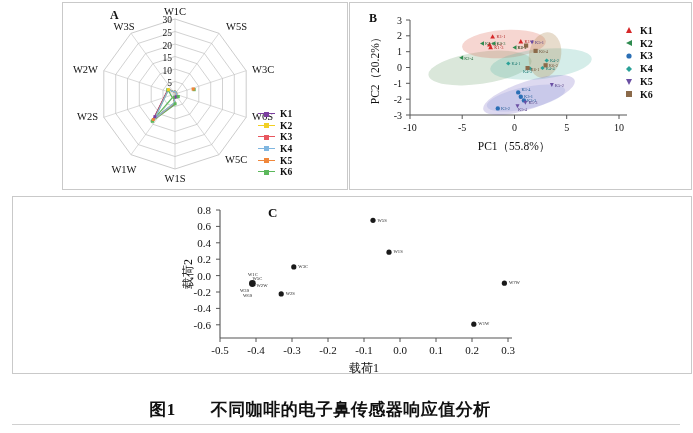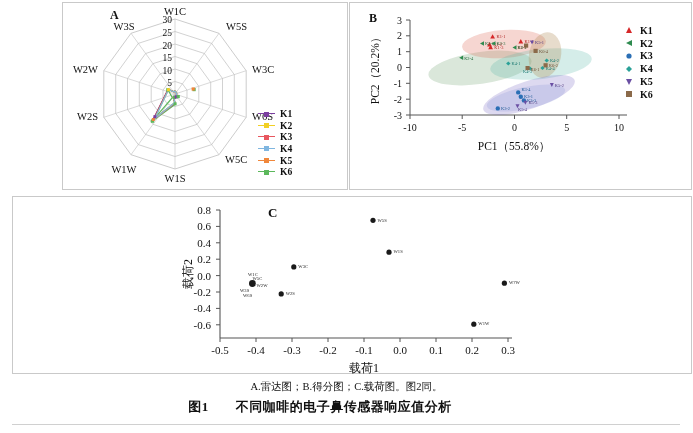--- a/index.html
+++ b/index.html
@@ -37,21 +37,21 @@
   .pt-label{font-family:"Liberation Serif",serif;font-size:4.4px;}
 
   
   .scatterC{position:absolute;left:12px;top:196px;}
   .axis-numC{font-family:"Liberation Serif",serif;font-size:11px;fill:#111;}
   .axis-titleC{font-family:"Liberation Serif",serif;font-size:12px;fill:#111;}
   .pt-labelC{font-family:"Liberation Serif",serif;font-size:4.6px;fill:#222;}
 
   
   .caption1{position:absolute;left:0;top:380px;width:693px;text-align:center;font-family:"Liberation Serif",serif;font-size:10.5px;color:#111;}
-  .caption2{position:absolute;left:0;top:398px;width:640px;text-align:center;font-family:"Liberation Serif",serif;font-size:13px;font-weight:bold;color:#111;letter-spacing:0.5px;}
+  .caption2{position:absolute;left:0;top:398px;width:640px;text-align:center;font-family:"Liberation Serif",serif;font-size:17px;font-weight:bold;color:#111;letter-spacing:0.5px;}
   .rule{position:absolute;left:12px;top:424px;width:668px;height:1px;background:#d0d0d0;}
 </style>
 </head>
 <body>
 
 <div class="fig">
 
   <div class="panelA-frame"></div>
 
   <svg class="radar-svg" width="286" height="188">
@@ -408,17 +408,16 @@
       <text class="pt-labelC" x="236.0" y="79.5" text-anchor="start">W1C</text>
       <text class="pt-labelC" x="240.5" y="84.0" text-anchor="start">W5C</text>
       <text class="pt-labelC" x="228.0" y="95.5" text-anchor="start">W3S</text>
       <text class="pt-labelC" x="231.0" y="100.5" text-anchor="start">W6S</text>
       <text class="pt-labelC" x="244.5" y="90.5" text-anchor="start">W2W</text>
     </g>
   </svg>
 
   <div class="panel-letter" style="left:268px;top:205px;font-size:13px;">C</div>
 
-  <div class="caption1">A.雷达图；B.得分图；C.载荷图。图2同。</div>
   <div class="caption2">图1　　不同咖啡的电子鼻传感器响应值分析</div>
   <div class="rule"></div>
 
 </div>
 
 </body></html>

